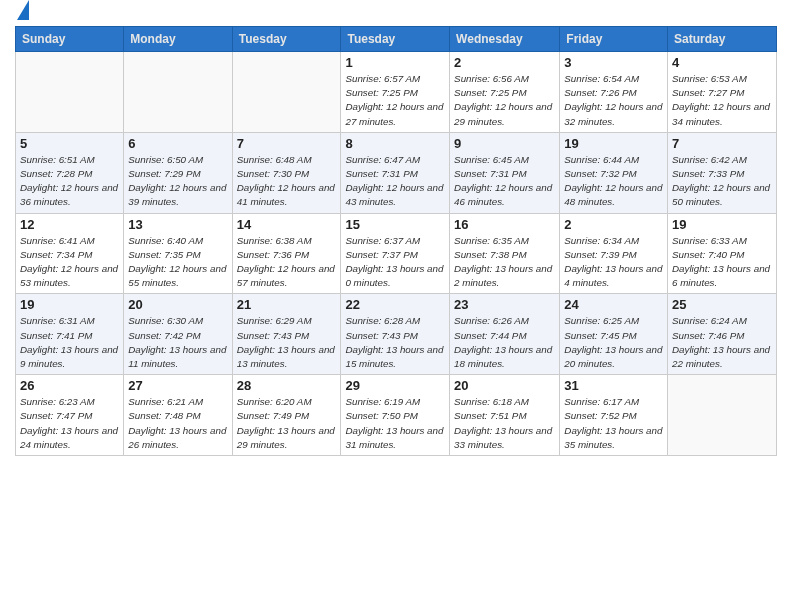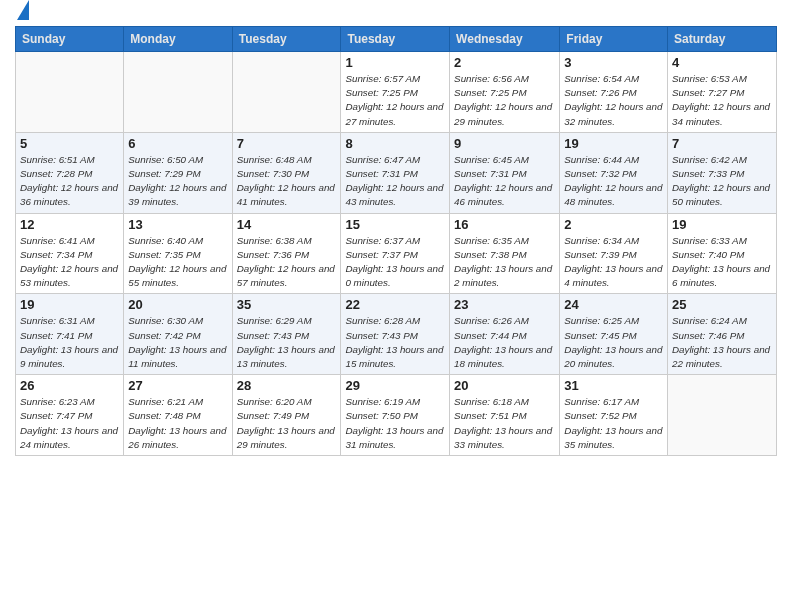--- a/index.html
+++ b/index.html
@@ -214,21 +214,21 @@
         <tr class="alt-row">
           <td>
             <div class="day-num">19</div>
             <div class="day-info">Sunrise: 6:31 AM<br>Sunset: 7:41 PM<br>Daylight: 13 hours and 9 minutes.</div>
           </td>
           <td>
             <div class="day-num">20</div>
             <div class="day-info">Sunrise: 6:30 AM<br>Sunset: 7:42 PM<br>Daylight: 13 hours and 11 minutes.</div>
           </td>
           <td>
-            <div class="day-num">35</div>
+            <div class="day-num">21</div>
             <div class="day-info">Sunrise: 6:29 AM<br>Sunset: 7:43 PM<br>Daylight: 13 hours and 13 minutes.</div>
           </td>
           <td>
             <div class="day-num">22</div>
             <div class="day-info">Sunrise: 6:28 AM<br>Sunset: 7:43 PM<br>Daylight: 13 hours and 15 minutes.</div>
           </td>
           <td>
             <div class="day-num">23</div>
             <div class="day-info">Sunrise: 6:26 AM<br>Sunset: 7:44 PM<br>Daylight: 13 hours and 18 minutes.</div>
           </td>

